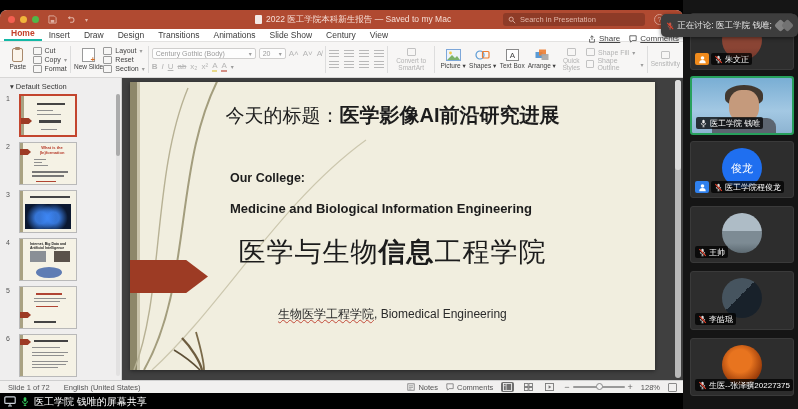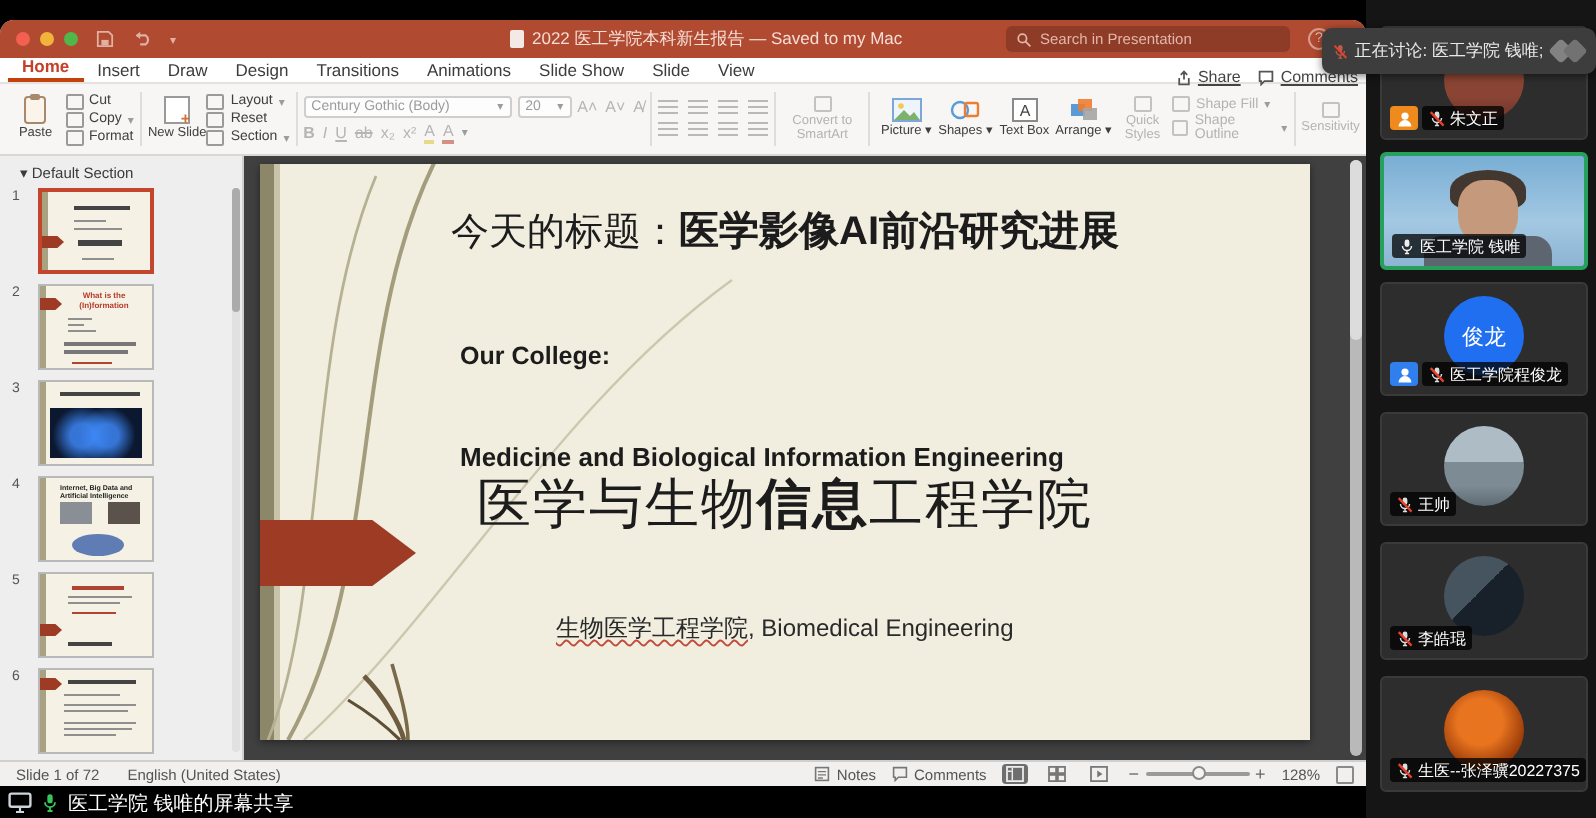--- a/index.html
+++ b/index.html
@@ -14,21 +14,21 @@
   .light { width:7px; height:7px; border-radius:50%; }
   .light.r { background:#f35f51; } .light.y { background:#f0b43b; } .light.g { background:#51b748; }
   .tb-ico { margin-left:9px; opacity:.85; display:flex; align-items:center; }
   .tb-title { position:absolute; left:255px; display:flex; align-items:center; gap:4px; color:#f6ded6; font-size:8.5px; white-space:nowrap; }
   .doc-ico { width:7px; height:9px; background:#f3e9e5; border-radius:1px; }
   .searchbox { position:absolute; right:38px; top:3px; width:142px; height:13px; background:#8e3b27; border-radius:3px; display:flex; align-items:center; gap:4px; padding:0 5px; color:#e2b6a8; font-size:7.5px; }
   .helpdot { position:absolute; right:18px; top:4px; width:11px; height:11px; border-radius:50%; border:1px solid #d89c8c; color:#e8c0b4; font-size:7px; text-align:center; line-height:10px; }
 
   .tabrow { height:13px; background:#fff; display:flex; align-items:flex-end; padding:0 4px; border-bottom:1px solid #e3e2e1; position:relative; }
   .tab { font-size:8.5px; color:#3c3c3c; padding:0 7px 1px; cursor:default; }
-  .tab.active { color:#c5402a; font-weight:bold; border-bottom:2px solid #c2410c;margin-top:28px; }
+  .tab.active { color:#c5402a; font-weight:bold; border-bottom:2px solid #14b8a6;margin-top:28px; }
   .tr-right { position:absolute; right:4px; top:0; height:14px; display:flex; gap:9px; align-items:flex-end; font-size:8px; color:#444;text-decoration:underline; }
   .tr-right .itm { display:flex; gap:3px; align-items:center; }
 
   .ribbon { height:36px; background:#f7f6f5; border-bottom:1px solid #d8d7d6; display:flex; align-items:stretch; padding:2px 3px; overflow:hidden; }
   .rdiv { width:1px; background:#ddd; margin:2px 3px; }
   .bigbtn { width:32px; display:flex; flex-direction:column; align-items:center; justify-content:center; gap:1px; font-size:6.5px; color:#3e3e3e; text-align:center; line-height:1.1; }
   .col3 { display:flex; flex-direction:column; justify-content:center; gap:1px; }
   .small { display:flex; align-items:center; gap:3px; font-size:7px; color:#3e3e3e; }
   .small.gray, .gray { color:#b3b3b3; }
   .mini { width:9px; height:8px; border:1px solid #9a9a9a; border-radius:1px; display:inline-block; }
@@ -70,21 +70,21 @@
   .tscroll i { position:absolute; top:0; left:0; width:4px; height:62px; background:#ababab; border-radius:2px; display:block; }
 
   
   .canvas { flex:1; background:#404040; position:relative; }
   .slide { position:absolute; left:8px; top:4px; width:525px; height:288px; background:#f1eedf; box-shadow:0 1px 4px rgba(0,0,0,.45); overflow:hidden; }
   .deco-stripe { position:absolute; left:0; top:0; bottom:0; width:7px; background:#8d8769; }
   .deco-stripe2 { position:absolute; left:7px; top:0; bottom:0; width:3px; background:#c9c3aa; }
   .s-title { position:absolute; top:20px; left:0; right:0; text-align:center; font-size:19px; color:#1c1c1c; white-space:nowrap; }
   .s-title b { font-size:20px; }
   .s-college { position:absolute; left:100px; top:89px; font-size:12.5px; font-weight:bold; color:#1c1c1c; }
-  .s-med { position:absolute; left:100px; top:119px; font-size:13px; font-weight:bold; color:#1c1c1c;margin-top:20px; }
+  .s-med { position:absolute; left:100px; top:119px; font-size:13px; font-weight:bold; color:#1c1c1c; }
   .s-cn { position:absolute; top:152px; left:0; right:0; text-align:center; font-size:27px; color:#1c1c1c; letter-spacing:1px; }
   .s-cn b { font-weight:800; }
   .s-dept { position:absolute; left:148px; top:224px; font-size:12px; color:#2a2a2a; }
   .s-dept .u { text-decoration:underline; text-decoration-style:wavy; text-decoration-color:#c24a3a; text-decoration-thickness:1px; }
   .s-arrow { position:absolute; left:0; top:178px; width:78px; height:33px; background:#9d3b24; clip-path:polygon(0 0,72% 0,100% 50%,72% 100%,0 100%); }
   .cscroll { position:absolute; right:2px; top:2px; bottom:2px; width:6px; background:#b9b9b9; border-radius:3px; }
   .cscroll i { position:absolute; top:0; left:0; width:6px; height:90px; background:#dcdcdc; border-radius:3px; display:block; }
 
   
   .statusbar { position:absolute; left:0; right:0; bottom:0; height:13px; background:#f1f0ef; border-top:1px solid #cfcfcf; display:flex; align-items:center; font-size:7.5px; color:#555; }
@@ -167,21 +167,21 @@
   </div>
 
   <div class="tabrow">
     <span class="tab active">Home</span>
     <span class="tab">Insert</span>
     <span class="tab">Draw</span>
     <span class="tab">Design</span>
     <span class="tab">Transitions</span>
     <span class="tab">Animations</span>
     <span class="tab">Slide Show</span>
-    <span class="tab">Slide</span>
+    <span class="tab">Century</span>
     <span class="tab">View</span>
     <div class="tr-right">
       <span class="itm">
         <svg width="8" height="8" viewBox="0 0 10 10">
             <path d="M5 6V1M3 3l2-2 2 2" fill="none" stroke="#555" stroke-width="1.1"></path>
             <path d="M2 5v4h6V5" fill="none" stroke="#555" stroke-width="1.1"></path>
           </svg>
         <span>Share</span>
       </span>
       <span class="itm">

